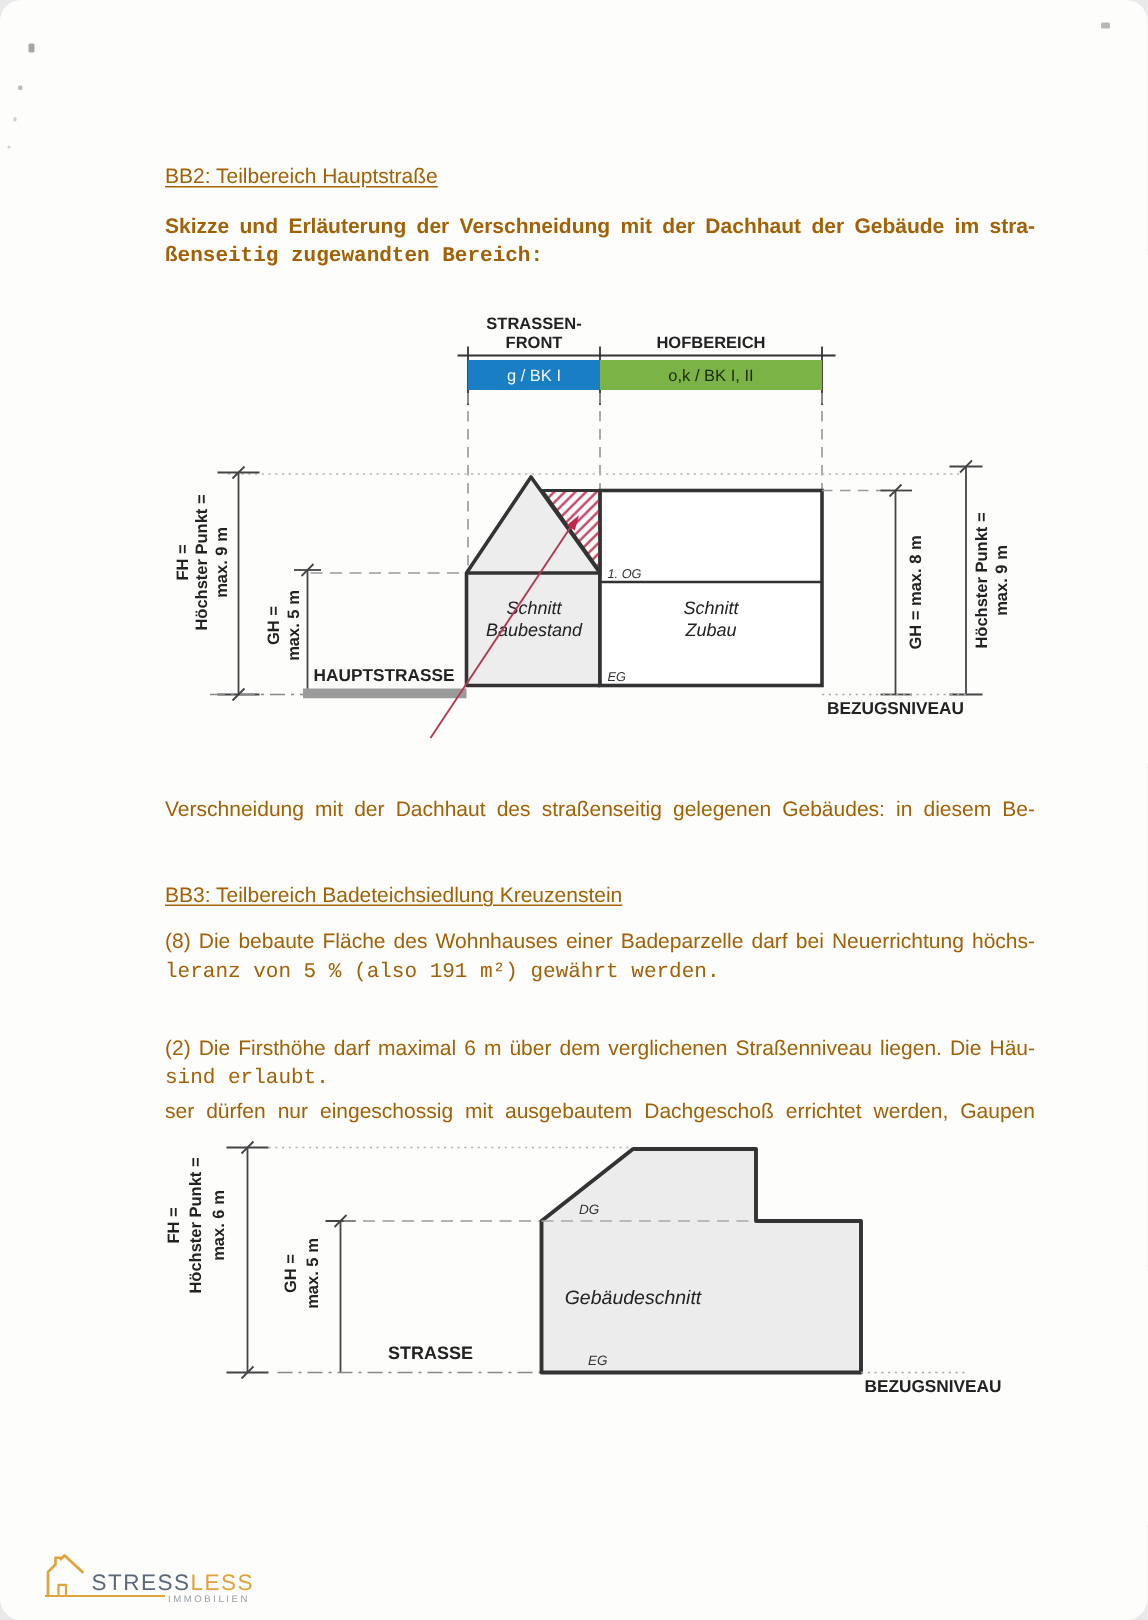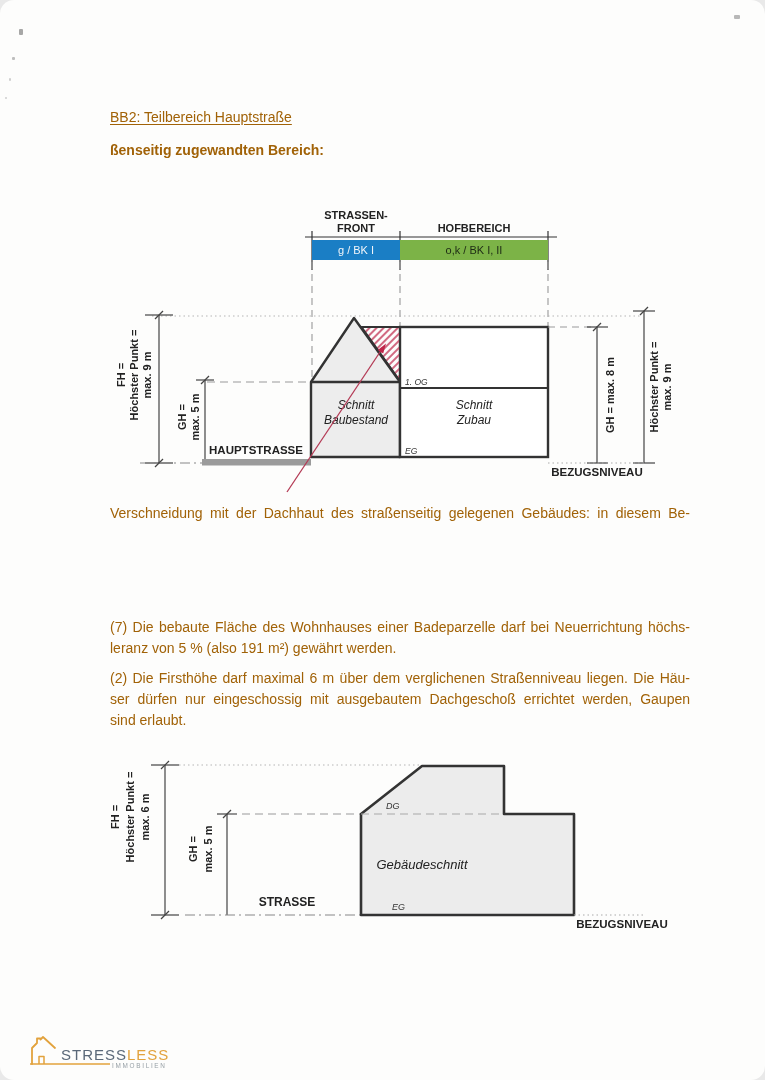--- a/index.html
+++ b/index.html
@@ -5,38 +5,39 @@
   html,body { margin:0; padding:0; background:#e9e9e9; }
   .page {
     position:relative; width:765px; height:1080px; margin:0 auto;
     background:#fdfdfc; overflow:hidden;
     font-family:"Liberation Sans", sans-serif; color:#a16207;border-radius:14px;
   }
   .textblock { position:absolute; left:110px; width:580px; font-size:14px; line-height:21px; }
   .heading { text-decoration:underline; text-underline-offset:2px; }
   .bold { font-weight:bold; }
   .ln { text-align:justify; text-align-last:justify; white-space:normal; }
-  .ln.last { text-align:justify; text-align-last:left; }
+  .ln.last { text-align:justify; text-align-last:left;font-family:Liberation Mono, monospace; }
   .speck { position:absolute; background:#8a8a8a; border-radius:1px; }
   svg text { font-family:"Liberation Sans", sans-serif; }
 </style>
 </head>
 <body>
 
 <div class="page">
 
   <div class="speck" style="left:19px;top:29px;width:4px;height:6px;opacity:.75;"></div>
   <div class="speck" style="left:12px;top:57px;width:3px;height:3px;opacity:.55;"></div>
   <div class="speck" style="left:9px;top:78px;width:2px;height:3px;opacity:.4;"></div>
   <div class="speck" style="left:5px;top:97px;width:2px;height:2px;opacity:.4;"></div>
   <div class="speck" style="left:734px;top:15px;width:6px;height:4px;opacity:.6;"></div>
 
   <div class="textblock heading" style="top:107px;">BB2: Teilbereich Hauptstraße</div>
 
   <div class="textblock bold" style="top:140px;">
+    <div class="ln">Skizze und Erläuterung der Verschneidung mit der Dachhaut der Gebäude im stra-</div>
     <div class="ln last">ßenseitig zugewandten Bereich:</div>
   </div>
 
   <svg style="position:absolute;left:100px;top:200px;" width="600" height="300" viewBox="0 0 600 300">
     <defs>
       <pattern id="hatchred" width="5" height="5" patternUnits="userSpaceOnUse" patternTransform="rotate(45)">
         <line x1="1" y1="0" x2="1" y2="5" stroke-width="1.6" stroke="#c64563"></line>
       </pattern>
     </defs>
 
@@ -109,34 +110,35 @@
     <text transform="rotate(-90 558 187)" x="558" y="187" text-anchor="middle" font-size="11" font-weight="bold" fill="#222">Höchster Punkt =</text>
     <text transform="rotate(-90 571 187)" x="571" y="187" text-anchor="middle" font-size="11" font-weight="bold" fill="#222">max. 9 m</text>
 
     <line x1="448" y1="263" x2="545" y2="263" stroke="#aaa" stroke-width="1" stroke-dasharray="1.5 3"></line>
     <text x="497" y="276" text-anchor="middle" font-size="11.5" font-weight="bold" fill="#222">BEZUGSNIVEAU</text>
 
     <line x1="187" y1="292" x2="282" y2="149" stroke-width="1.3" stroke="#b43a55"></line>
     <polygon points="286,143.5 283.2,153.6 277.8,150.1" fill="#c0264a"></polygon>
   </svg>
 
-  <div class="textblock" style="top:503px;">
+  <div class="textblock" style="top:529px;">
     <div class="ln">Verschneidung mit der Dachhaut des straßenseitig gelegenen Gebäudes: in diesem Be-</div>
   </div>
 
+  <div class="textblock heading" style="top:586px;">BB3: Teilbereich Badeteichsiedlung Kreuzenstein</div>
 
   <div class="textblock" style="top:617px;">
-    <div class="ln">(7) Die bebaute Fläche des Wohnhauses einer Badeparzelle darf bei Neuerrichtung höchs-</div>
+    <div class="ln">(8) Die bebaute Fläche des Wohnhauses einer Badeparzelle darf bei Neuerrichtung höchs-</div>
     <div class="ln last">leranz von 5 % (also 191 m²) gewährt werden.</div>
   </div>
 
-  <div class="textblock" style="top:668px;">
+  <div class="textblock" style="top:688px;">
     <div class="ln">(2) Die Firsthöhe darf maximal 6 m über dem verglichenen Straßenniveau liegen. Die Häu-</div>
+    <div class="ln last">sind erlaubt.</div>
     <div class="ln">ser dürfen nur eingeschossig mit ausgebautem Dachgeschoß errichtet werden, Gaupen</div>
-    <div class="ln last">sind erlaubt.</div>
   </div>
 
   <svg style="position:absolute;left:95px;top:745px;" width="620" height="200" viewBox="0 0 620 200">
 
     <line x1="70" y1="20" x2="70" y2="170" stroke="#444" stroke-width="1.2"></line>
     <line x1="56" y1="20" x2="84" y2="20" stroke="#444" stroke-width="1.2"></line>
     <line x1="56" y1="170" x2="84" y2="170" stroke="#444" stroke-width="1.2"></line>
     <line x1="66" y1="24" x2="74" y2="16" stroke="#444" stroke-width="1.2"></line>
     <line x1="66" y1="174" x2="74" y2="166" stroke="#444" stroke-width="1.2"></line>
     <text transform="rotate(-90 24 72)" x="24" y="72" text-anchor="middle" font-size="11" font-weight="bold" fill="#222">FH =</text>

